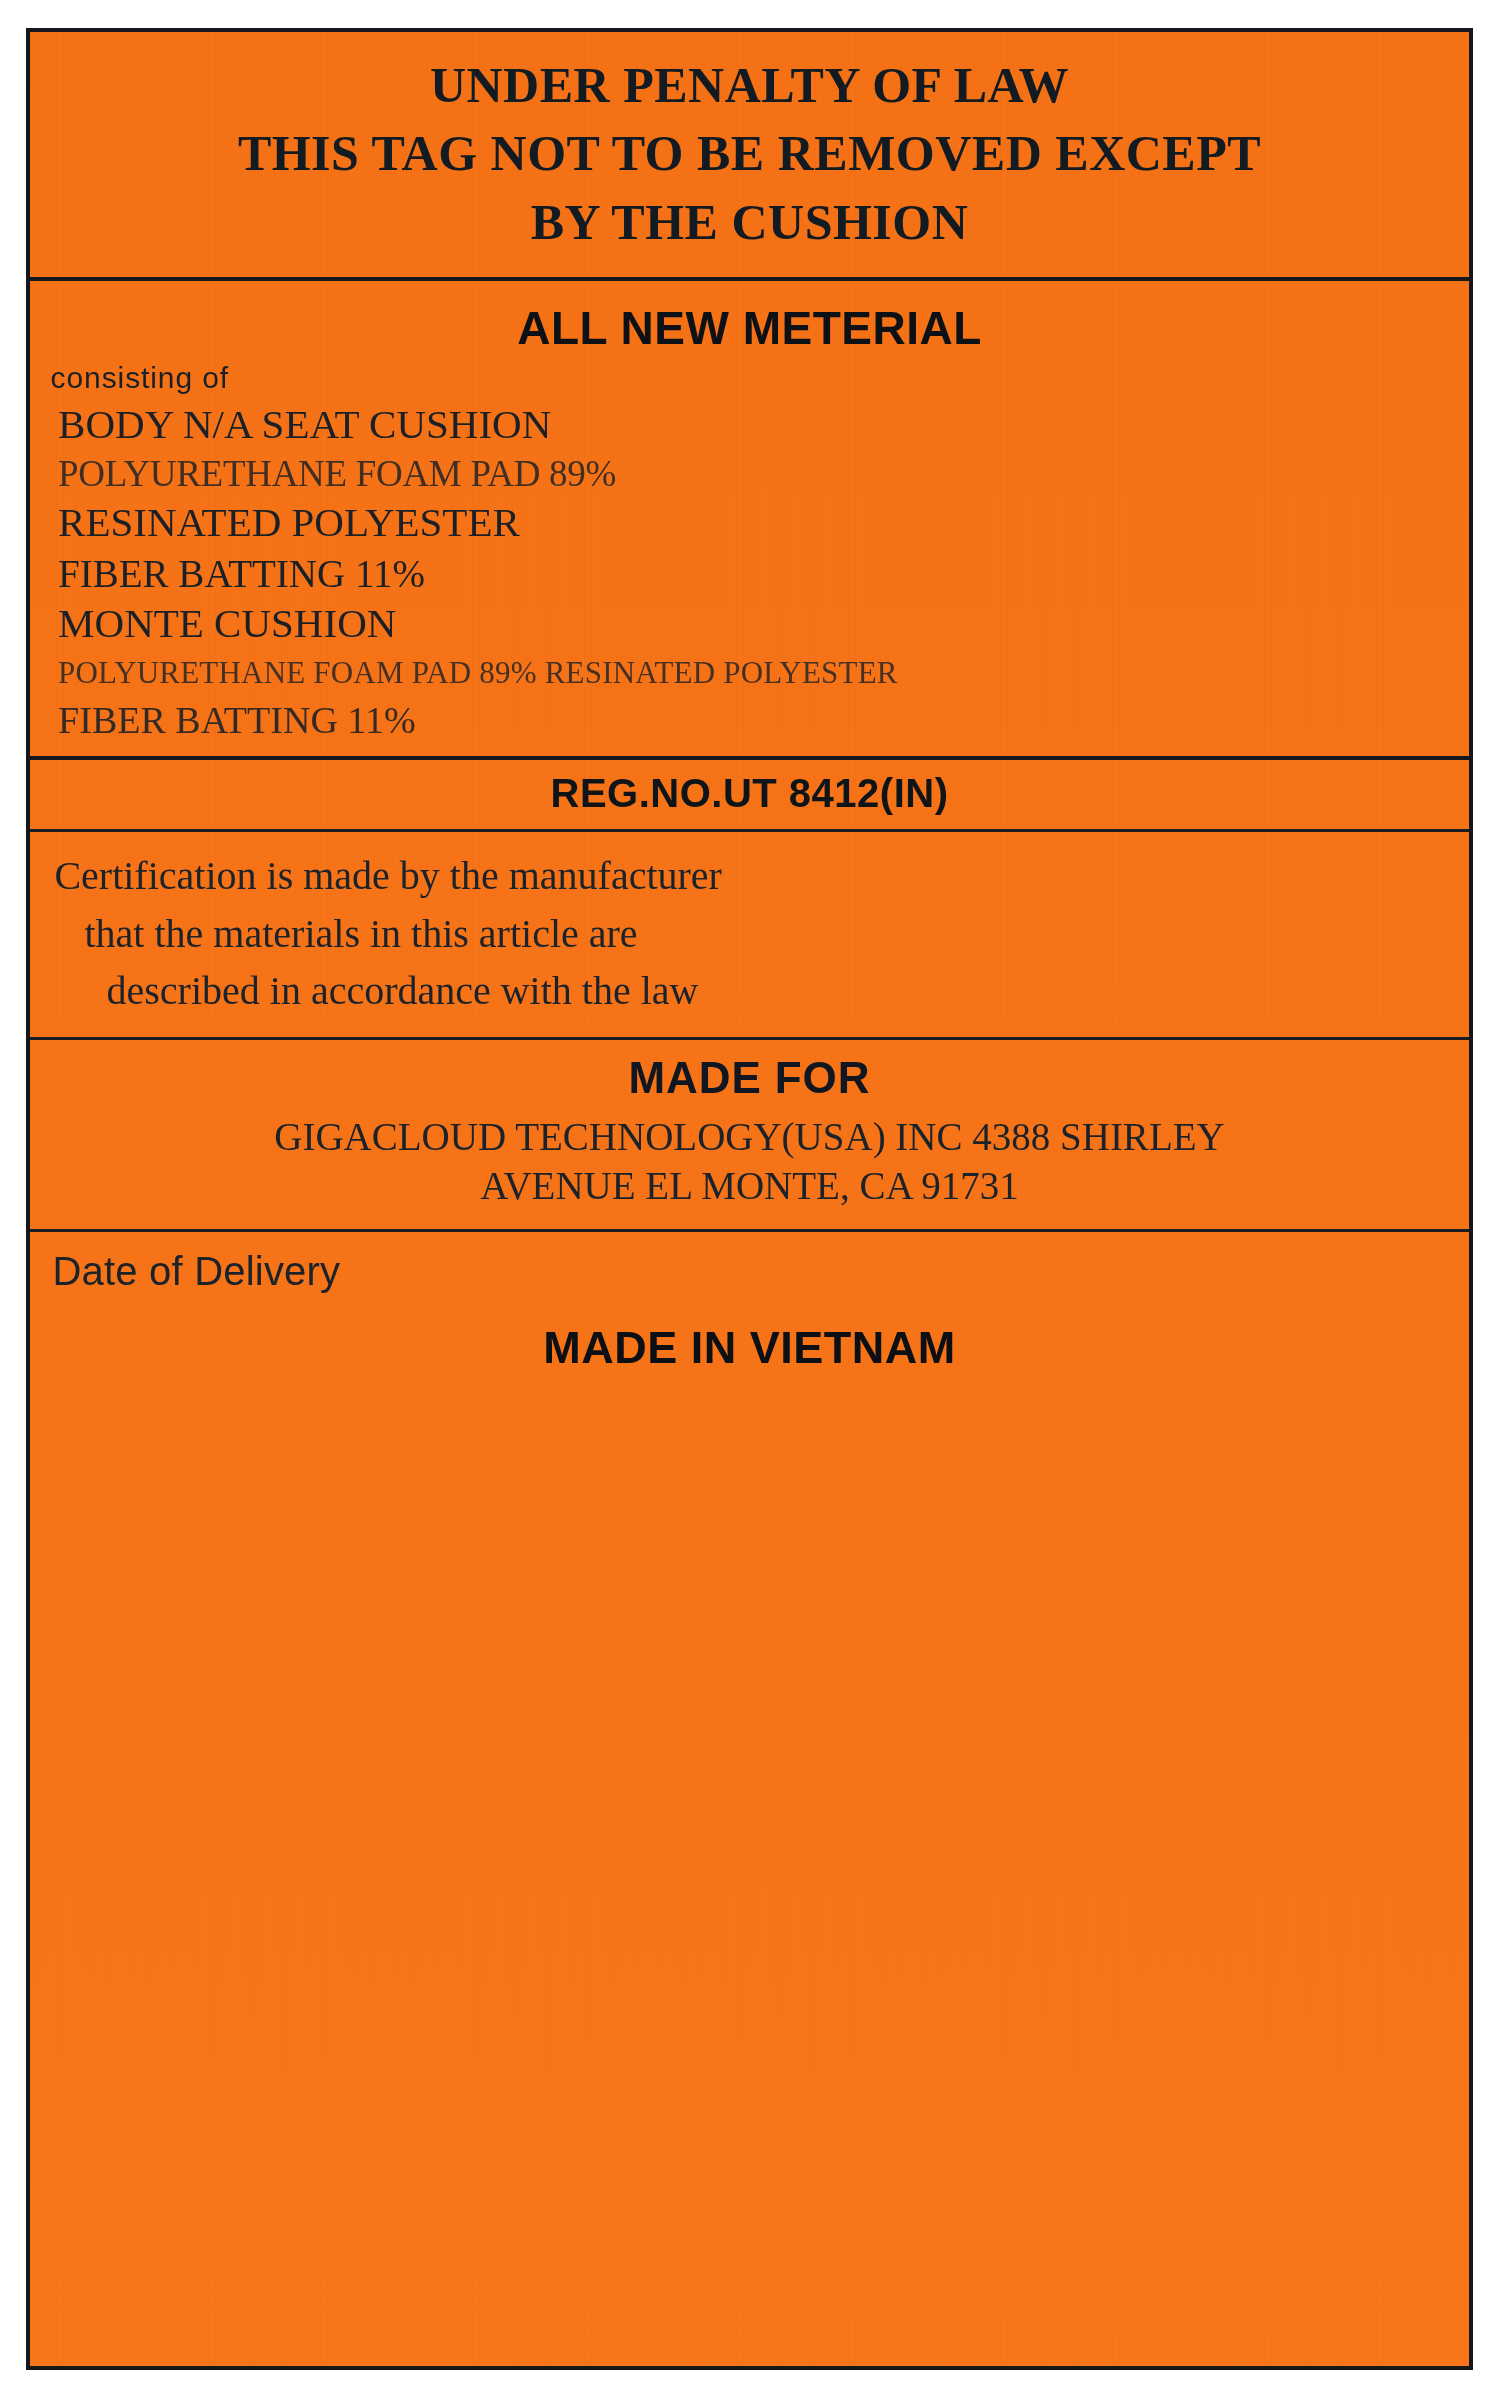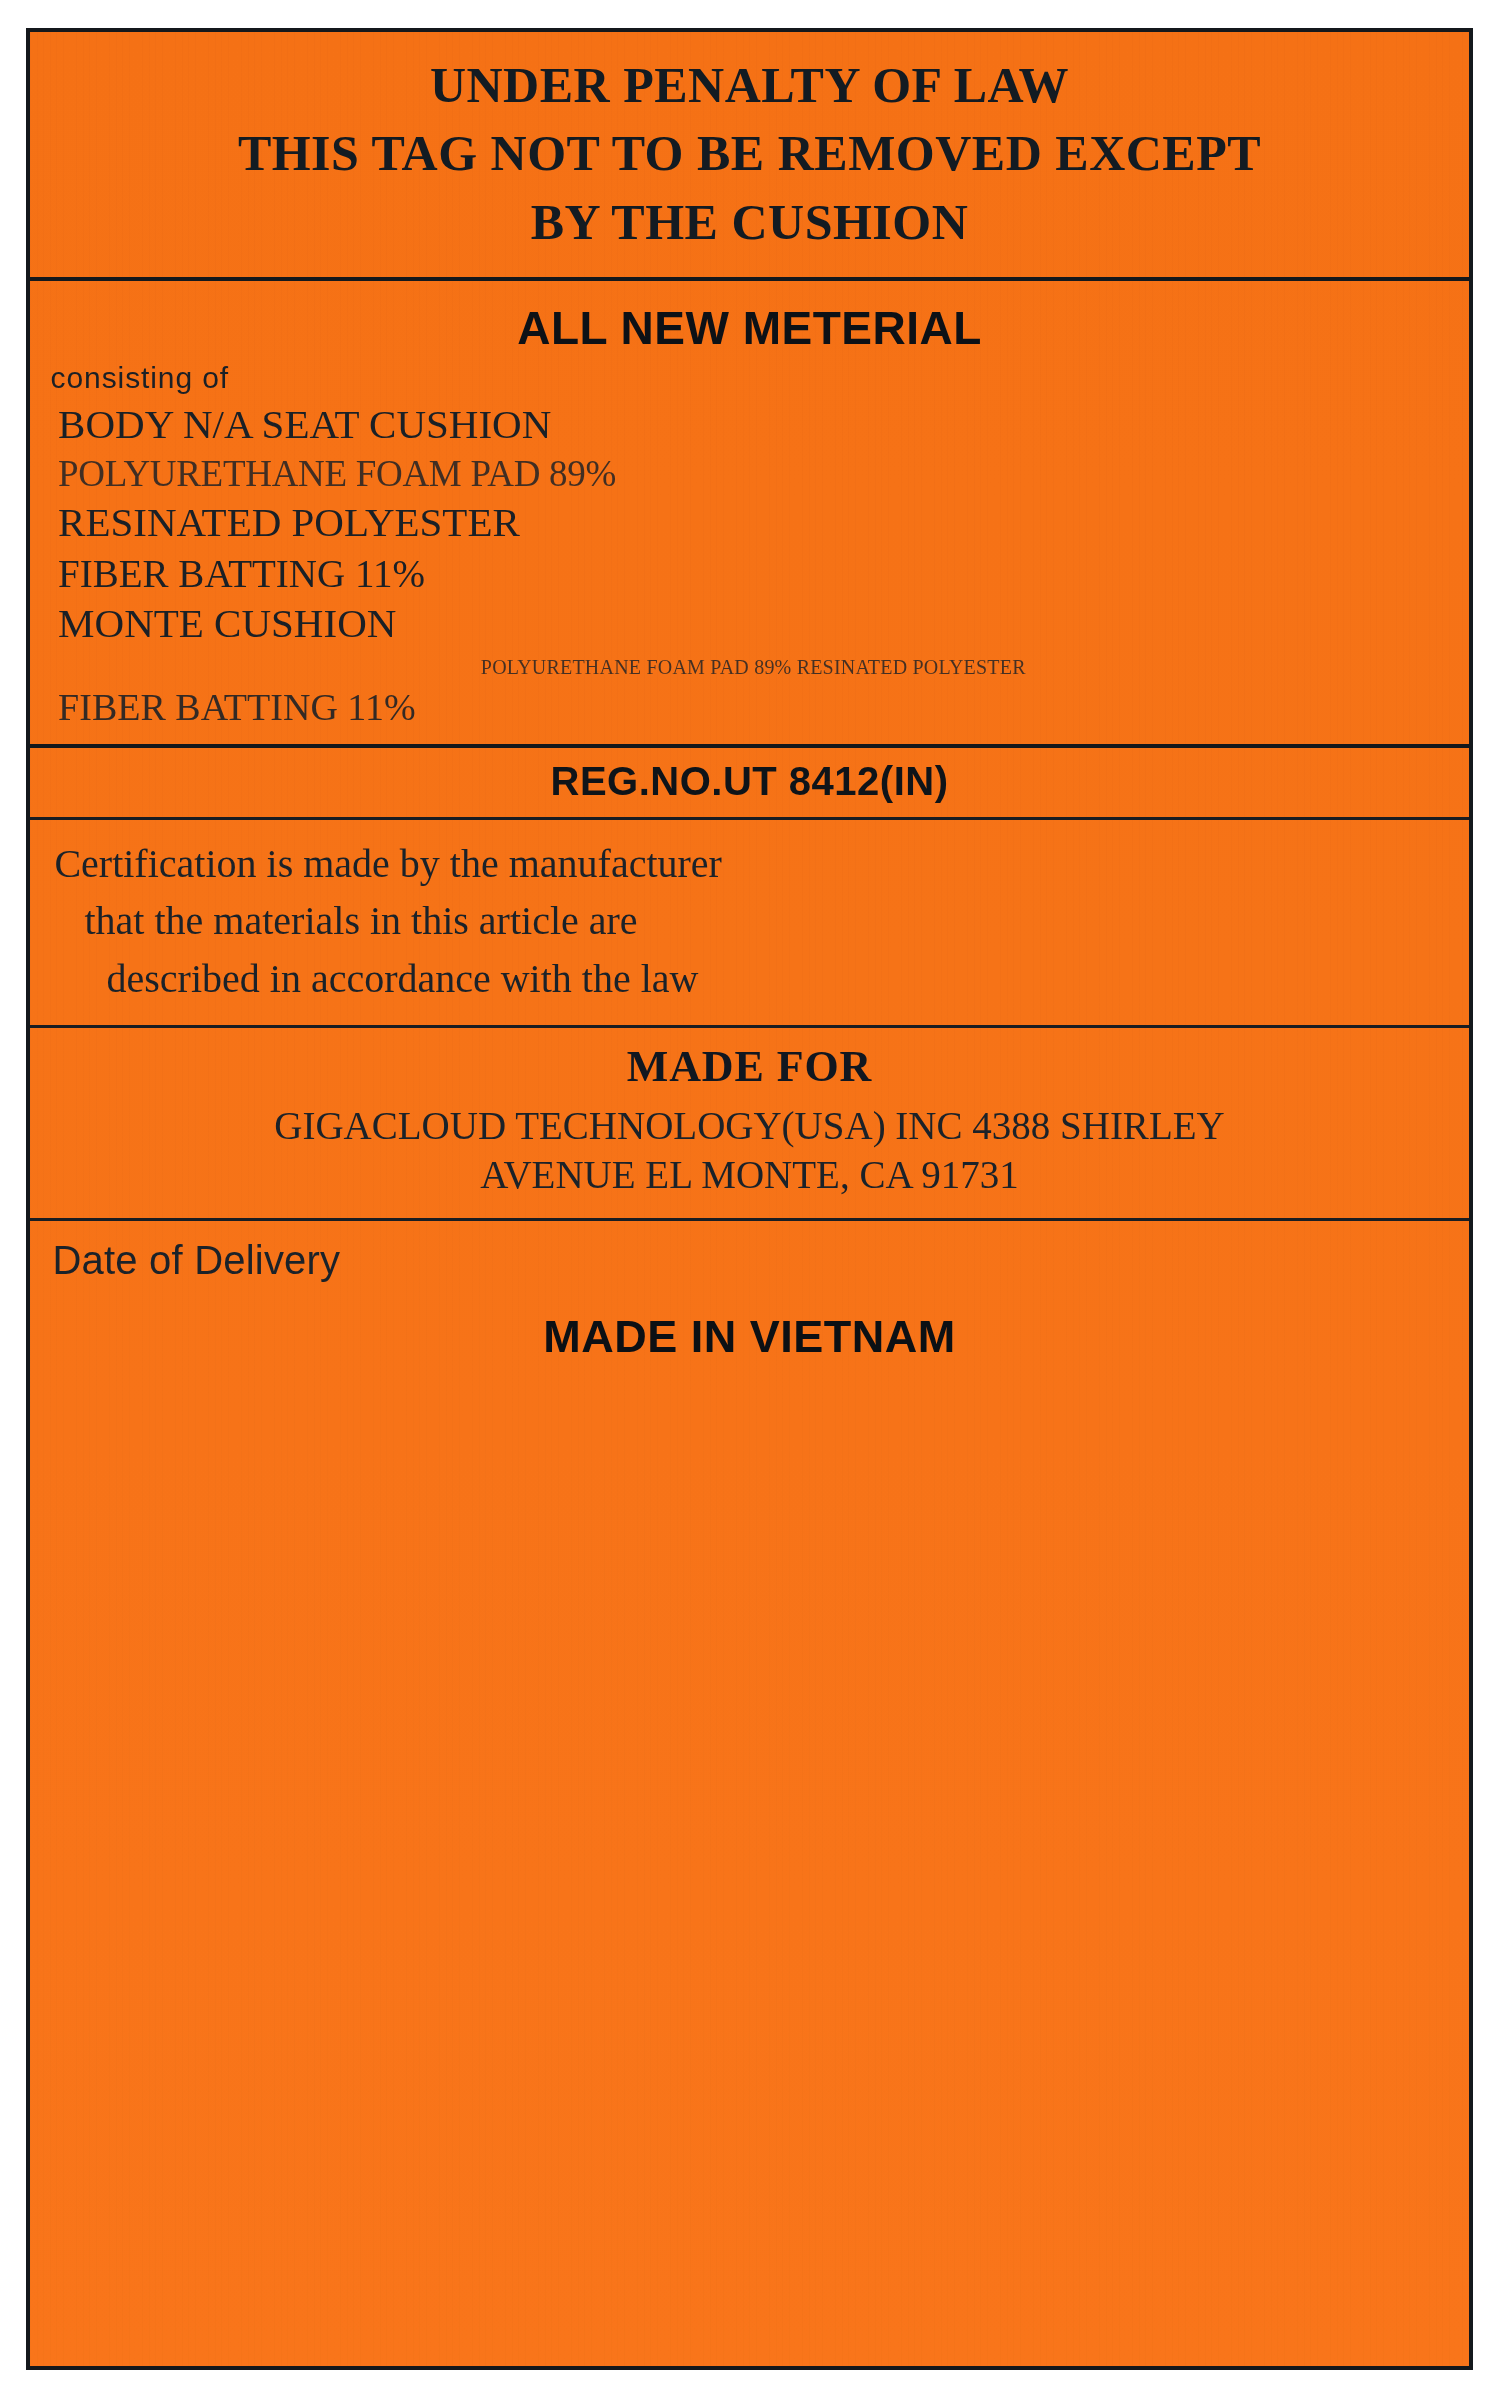--- a/index.html
+++ b/index.html
@@ -101,21 +101,21 @@
     color: #1a2026;
     line-height: 1.12;
     margin-left: 7.5px;
     white-space: nowrap;
   }
   .mat-line.r1 { font-size: 41px; margin-top: 1.9px; }
   .mat-line.r2 { font-size: 37px; opacity: 0.82; letter-spacing: -0.3px; margin-top: 5.6px; }
   .mat-line.r3 { font-size: 41px; margin-top: 5.6px; }
   .mat-line.r4 { font-size: 39px; margin-top: 5.6px; }
   .mat-line.r5 { font-size: 41px; margin-top: 5.6px; }
-  .mat-line.r6 { font-size: 20px; opacity: 0.8; letter-spacing: 0.2px; margin-top: 9.4px; text-align: center; }
+  .mat-line.r6 { font-size: 31px; opacity: 0.8; letter-spacing: 0.2px; margin-top: 9.4px; }
   .mat-line.r7 { font-size: 38px; opacity: 0.88; margin-top: 7.5px; }
 
   
   .reg {
     padding: 11.2px 19px 13px 19px;
     text-align: center;
   }
   .reg-text {
     font-family: "Liberation Sans", sans-serif;
     font-weight: bold;
@@ -138,21 +138,21 @@
   .cert-line.c1 { margin-left: 1.9px; }
   .cert-line.c2 { margin-left: 32px; margin-top: 7.5px; }
   .cert-line.c3 { margin-left: 54px; margin-top: 7.5px; }
 
   
   .madefor {
     padding: 13px 22.5px 19px 22.5px;
     text-align: center;
   }
   .madefor-title {
-    font-family: Liberation Serif, serif;
+    font-family: Liberation Sans, sans-serif;
     font-weight: bold;
     font-size: 44px;
     letter-spacing: 0.9px;
     color: #111720;
   }
   .madefor-addr {
     font-family: "Liberation Serif", serif;
     font-size: 39px;
     color: #1b2229;
     line-height: 1.26;

